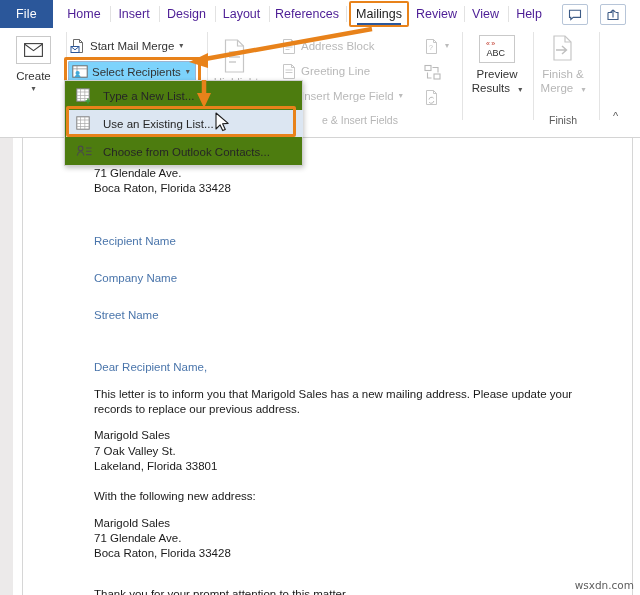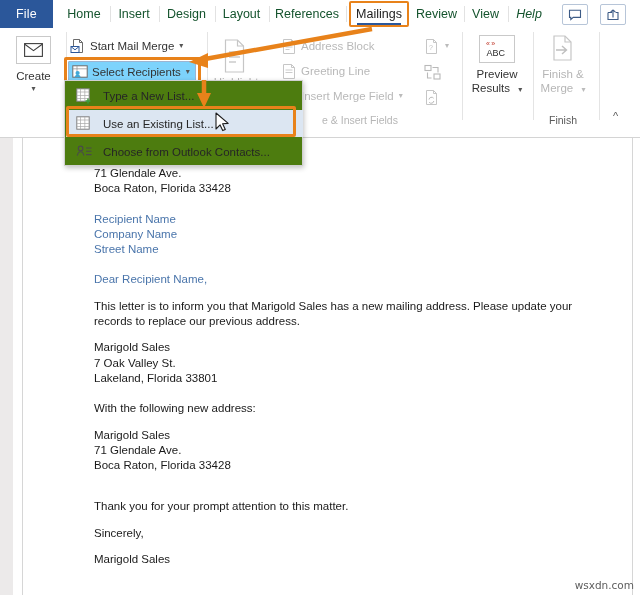--- a/index.html
+++ b/index.html
@@ -44,21 +44,21 @@
     letter-spacing: .2px;
   }
   .tab {
     position: absolute;
     top: 0;
     height: 28px;
     display: flex;
     align-items: center;
     justify-content: center;
     font-size: 12.5px;
-    color: #14532d;
+    color: #4c1d95;
     white-space: nowrap;
     padding: 0 7px;
     box-sizing: border-box;
   }
   #tab-mailings {
     color: #1c1c1c;
   }
   #tab-mailings .tab-underline {
     position: absolute;
     left: 6px; right: 6px;
@@ -249,21 +249,21 @@
   }
   #doc-text {
     position: absolute;
     left: 94px; top: 0;
     width: 520px;
     font-size: 11.5px;
     color: #1a1a1a;
     line-height: 15.3px;
   }
   .p { margin: 0; }
-  .p.blue { color: #4a75ab; }
+  .p.blue { color: #4a75ab; margin-top: 22px; }
   .spacer { height: 15px; }
   .spacer-sm { height: 11px; }
 
   #watermark {
     position: absolute;
     right: 6px; bottom: 4px;
     font-size: 10.5px;
     color: #5d5d5d;
     font-family: "DejaVu Sans", sans-serif;
   }
@@ -307,21 +307,21 @@
     <div id="tab-mailings-hl" style="left:349px;top:1px;width:60px;height:26px;"></div>
 
     <div class="tab" style="left:412px;width:49px;">
       <span>Review</span>
     </div>
     <div class="tab-sep" style="left:464px;"></div>
     <div class="tab" style="left:466px;width:39px;">
       <span>View</span>
     </div>
     <div class="tab-sep" style="left:508px;"></div>
-    <div class="tab" style="left:510px;width:38px;font-style:italic;">
+    <div class="tab" style="left:510px;width:38px;">
       <span>Help</span>
     </div>
 
     <div class="topright-btn" style="left:562px;">
       <svg width="14" height="14" viewBox="0 0 14 14">
         <path d="M1.5 2.2h11v7.2H5.2L2.8 11.6V9.4H1.5z" fill="none" stroke="#3d5b86" stroke-width="1.1"></path>
       </svg>
     </div>
 
     <div class="topright-btn" style="left:600px;">

